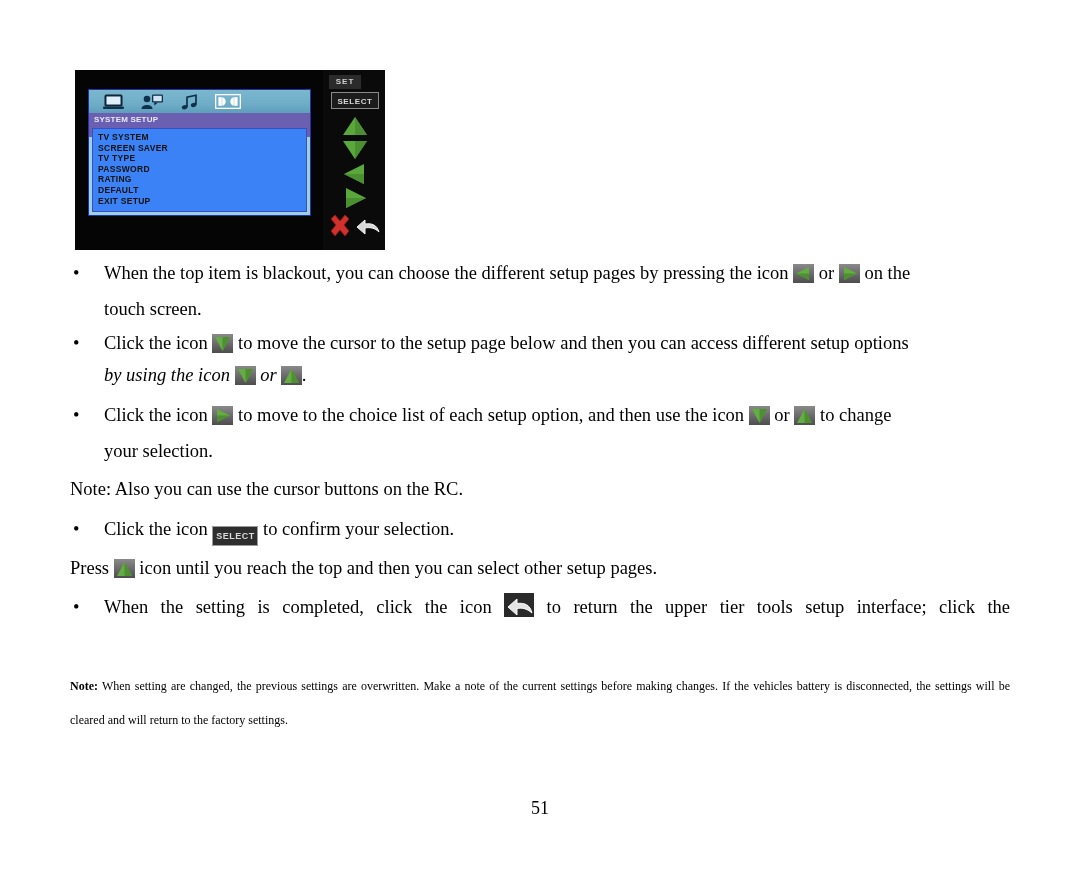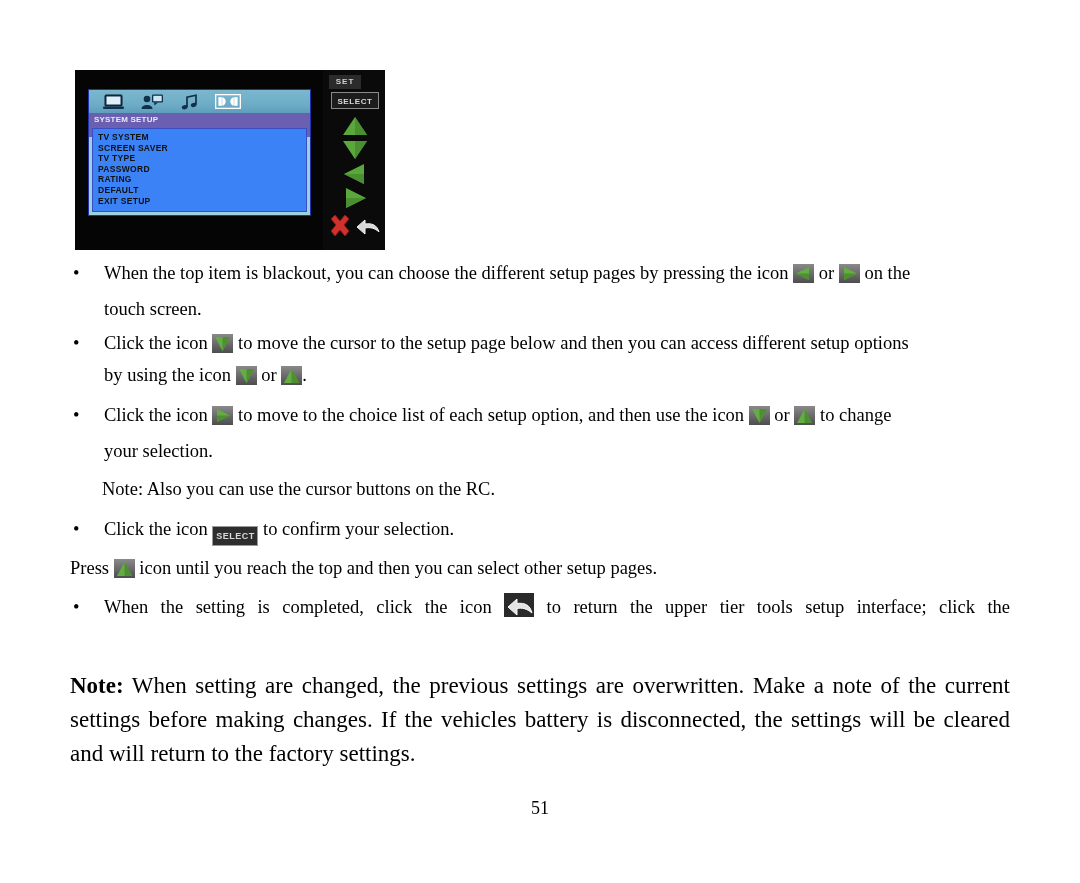--- a/index.html
+++ b/index.html
@@ -192,21 +192,21 @@
     text-align: left;
   }
   .justify-all { text-align: justify; }
   .justify-all::after {
     content: "";
     display: inline-block;
     width: 100%;
   }
 
   .note-para {
-    font-size: 23px;
+    font-size: 12px;
     line-height: 34px;
     text-align: justify;
     margin-top: 2px;
   }
   .note-para b { font-weight: bold; }
 
   
   .ic {
     display: inline-block;
     vertical-align: -4px;
@@ -382,21 +382,21 @@
     <span class="dot" style="line-height:32px;">•</span>
     <span>Click the icon</span>
     <span class="ic ic-tri">
       <svg width="21" height="19" viewBox="0 0 21 19">
           <path d="M10.5 17 L3 3 L18 3 Z" fill="#63ad42"></path>
           <path d="M10.5 17 L18 3 L10.5 3 Z" fill="#4e8f32"></path>
         </svg>
     </span>
     <span>to move the cursor to the setup page below and then you can access different setup options</span>
   </div>
-  <div class="plain-row" style="padding-left:34px;line-height:32px;">
+  <div class="plain-row" style="padding-left:34px;line-height:32px;font-style:italic;">
     <span>by using the icon</span>
     <span class="ic ic-tri">
       <svg width="21" height="19" viewBox="0 0 21 19">
           <path d="M10.5 17 L3 3 L18 3 Z" fill="#63ad42"></path>
           <path d="M10.5 17 L18 3 L10.5 3 Z" fill="#4e8f32"></path>
         </svg>
     </span>
     <span>or</span>
     <span class="ic ic-tri">
       <svg width="21" height="19" viewBox="0 0 21 19">
@@ -426,21 +426,21 @@
     <span class="ic ic-tri">
       <svg width="21" height="19" viewBox="0 0 21 19">
           <path d="M10.5 3 L18 17 L3 17 Z" fill="#63ad42"></path>
           <path d="M10.5 3 L18 17 L10.5 17 Z" fill="#4e8f32"></path>
         </svg>
     </span>
     <span>to change</span>
   </div>
   <div class="plain-row" style="padding-left:34px;">your selection.</div>
 
-  <div class="plain-row" style="line-height:40px;margin-left:32px;">Note: Also you can use the cursor buttons on the RC.</div>
+  <div class="plain-row" style="line-height:40px;">Note: Also you can use the cursor buttons on the RC.</div>
 
   <div class="bullet-row" style="line-height:40px;">
     <span class="dot" style="line-height:40px;">•</span>
     <span>Click the icon</span>
     <span class="ic ic-sel">SELECT</span>
     <span>to confirm your selection.</span>
   </div>
 
   <div class="plain-row" style="line-height:38px;">
     <span>Press</span>

